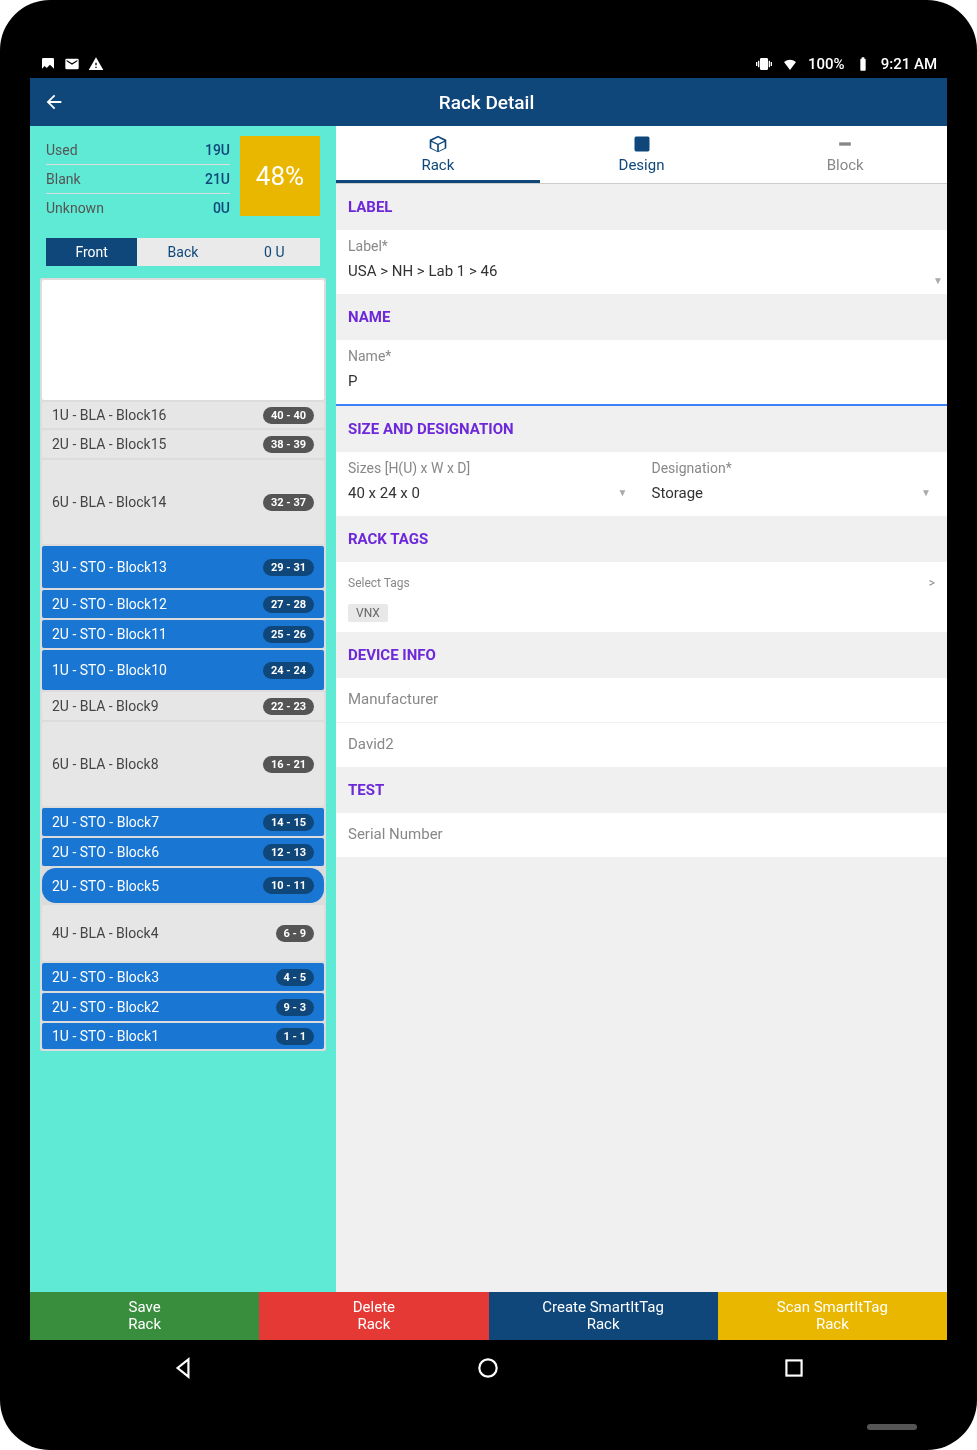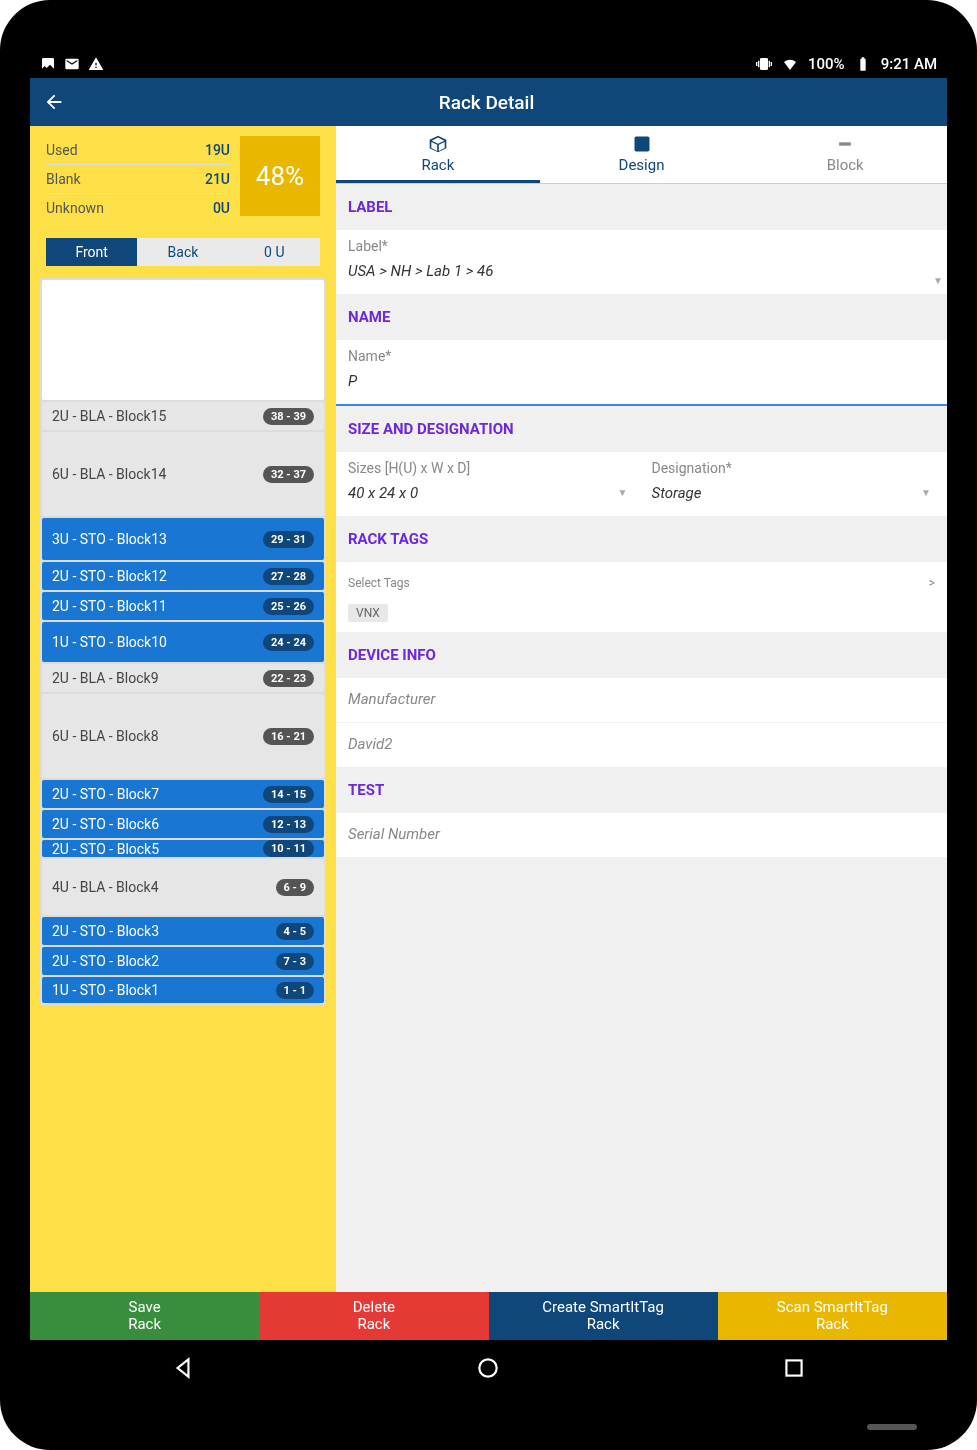--- a/index.html
+++ b/index.html
@@ -25,21 +25,21 @@
   
   .app-bar {
     height: 48px; background: #0f477a; color: #fff; display: flex;
     align-items: center; position: relative;
   }
   .back-btn { width: 48px; height: 48px; display: flex; align-items: center; justify-content: center; }
   .back-btn svg { width: 22px; height: 22px; fill: #fff; }
   .app-title { position: absolute; left: 0; right: 4px; text-align: center; font-size: 19px; font-weight: 500; pointer-events: none; }
   
   .content { flex: 1; display: flex; overflow: hidden; }
-  .left-panel { width: 306px; background: #fde047; padding: 10px; overflow: auto; }
+  .left-panel { width: 306px; background: #5eead4; padding: 10px; overflow: auto; }
   .right-panel { flex: 1; background: #f0f0f0; overflow: auto; }
   
   .summary-row { display: flex; gap: 10px; margin-bottom: 16px; padding: 0 6px; }
   .summary-table { flex: 1; font-size: 14px; }
   .summary-table .srow { display: flex; justify-content: space-between; padding: 6px 0; border-bottom: 1px solid #ddd; }
   .summary-table .srow:last-child { border-bottom: none; }
   .summary-table .slabel { color: #555; }
   .summary-table .sval { color: #0f477a; font-weight: 500; }
   .percent-box {
     width: 80px; height: 80px; background: #eab700; color: #fff;
@@ -69,21 +69,21 @@
   .tab { flex: 1; text-align: center; padding: 8px 0 6px 0; cursor: pointer; color: #888; font-size: 15px; }
   .tab.active { color: #0f477a; border-bottom: 3px solid #0f477a; }
   .tab.design { color: #0f477a; }
   .tab svg { width: 20px; height: 20px; display: block; margin: 0 auto 2px auto; }
   .tab.active svg, .tab.design svg { fill: #0f477a; }
   .tab.block svg { fill: #888; }
   
   .section-header { padding: 14px 12px 14px 12px; font-weight: 700; font-size: 15px; color: #6d28d9; background: #f0f0f0; }
   .form-block { background: #fff; padding: 8px 12px 10px 12px; }
   .field-label { font-size: 14px; color: #888; margin-bottom: 4px; }
-  .field-value { font-size: 15px; color: #333; padding: 4px 0; font-style: italic; }
+  .field-value { font-size: 15px; color: #333; padding: 4px 0; }
   .field-row-split { display: flex; gap: 20px; }
   .field-row-split > div { flex: 1; position: relative; }
   .dropdown-arrow { position: absolute; right: 4px; bottom: 8px; color: #aaa; font-size: 10px; }
   .dropdown-rel { position: relative; }
   .name-input-block { border-bottom: 2px solid #3b82f6; }
   .tag-chip { display: inline-block; background: #e8e8e8; color: #666; font-size: 12px; padding: 2px 8px; border-radius: 2px; margin-top: 8px; }
   .select-tags-row { display: flex; justify-content: space-between; align-items: center; color: #888; font-size: 12px; padding: 6px 0; }
   
   .bottom-actions { display: flex; height: 48px; }
   .action-btn { flex: 1; color: #fff; display: flex; align-items: center; justify-content: center; font-size: 15px; text-align: center; line-height: 1.15; cursor: pointer; }
@@ -165,20 +165,24 @@
 
         <div class="segmented">
           <div class="seg-item active">Front</div>
           <div class="seg-item">Back</div>
           <div class="seg-item">0 U</div>
         </div>
 
         <div class="rack-col" id="rack-col">
           <div class="rack-spacer"></div>
 
+        <div class="rack-block bla" style="height: 26px;">
+              <span>1U - BLA - Block16</span>
+              <span class="rack-badge">40 - 40</span>
+            </div>
             <div class="rack-block bla" style="height: 28px;">
               <span>2U - BLA - Block15</span>
               <span class="rack-badge">38 - 39</span>
             </div>
             <div class="rack-block bla" style="height: 84px;">
               <span>6U - BLA - Block14</span>
               <span class="rack-badge">32 - 37</span>
             </div>
             <div class="rack-block sto" style="height: 42px;">
               <span>3U - STO - Block13</span>
@@ -205,35 +209,35 @@
               <span class="rack-badge">16 - 21</span>
             </div>
             <div class="rack-block sto" style="height: 28px;">
               <span>2U - STO - Block7</span>
               <span class="rack-badge">14 - 15</span>
             </div>
             <div class="rack-block sto" style="height: 28px;">
               <span>2U - STO - Block6</span>
               <span class="rack-badge">12 - 13</span>
             </div>
-            <div class="rack-block sto" style="height: 17px;">
+            <div class="rack-block sto" style="height: 35px; border-radius: 14px;">
               <span>2U - STO - Block5</span>
               <span class="rack-badge">10 - 11</span>
             </div>
             <div class="rack-block bla" style="height: 56px;">
               <span>4U - BLA - Block4</span>
               <span class="rack-badge">6 - 9</span>
             </div>
             <div class="rack-block sto" style="height: 28px;">
               <span>2U - STO - Block3</span>
               <span class="rack-badge">4 - 5</span>
             </div>
             <div class="rack-block sto" style="height: 28px;">
               <span>2U - STO - Block2</span>
-              <span class="rack-badge">7 - 3</span>
+              <span class="rack-badge">9 - 3</span>
             </div>
             <div class="rack-block sto" style="height: 26px;">
               <span>1U - STO - Block1</span>
               <span class="rack-badge">1 - 1</span>
             </div>
           </div>
       </div>
 
       <div class="right-panel">
         <div class="tabs">

